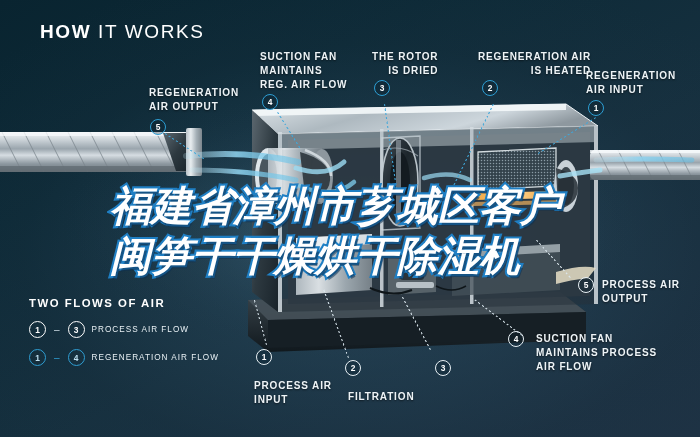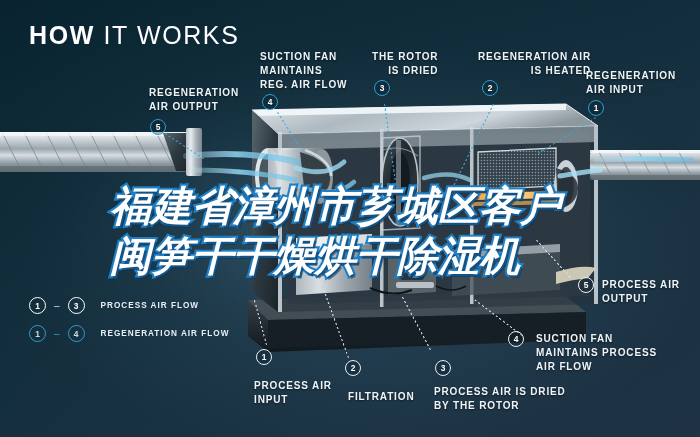--- a/index.html
+++ b/index.html
@@ -12,22 +12,22 @@
     position: relative;
     width: 700px; height: 437px;
     background:
       radial-gradient(ellipse 620px 380px at 52% 58%, rgba(52,86,108,0.55) 0%, rgba(30,52,68,0.18) 55%, rgba(0,0,0,0) 78%),
       linear-gradient(152deg, #092430 0%, #0d2a37 28%, #16303f 58%, #1e3244 100%);
     overflow: hidden;
   }
 
   
   #title {
-    position: absolute; left: 29px; top: 21px;
-    font-size: 25px; letter-spacing: 1.6px;
+    position: absolute; left: 40px; top: 21px;
+    font-size: 19px; letter-spacing: 1.6px;
     color: #ffffff; white-space: nowrap;
   }
   #title .b { font-weight: 700; }
   #title .l { font-weight: 300; }
 
   
   .label {
     position: absolute;
     color: #eef4f7;
     font-size: 10px;
@@ -73,22 +73,22 @@
     font-size: 11.4px; font-weight: 700; color: #ffffff;
     letter-spacing: 1.5px; margin-bottom: 12px; text-transform: uppercase;
   }
   .legend-row {
     display: flex; align-items: center; gap: 7px; margin-bottom: 11px;
   }
   .legend-row .dash {
     color: #cfdde5; font-size: 10px; font-weight: 400; margin: 0 1px;
   }
   .legend-row .lg-txt {
-    font-size: 8.2px; font-weight: 700; letter-spacing: 1.0px;
-    color: #e8f0f4; text-transform: uppercase; margin-left: 9px;
+    font-size: 8.2px; font-weight: 400; letter-spacing: 1.0px;
+    color: #e8f0f4; text-transform: uppercase; margin-left: 0;
   }
   .lgm {
     position: relative; width: 17px; height: 17px; border-radius: 50%;
     display: flex; align-items: center; justify-content: center;
     font-size: 8.4px; font-weight: 700; flex: 0 0 auto;
   }
   .lgm.white { border: 1.2px solid #ffffff; color: #ffffff; }
   .lgm.blue  { border: 1.3px solid #2f9ed3; color: #bfe0f1; }
   .legend-row.blue .dash { color: #2f9ed3; }
 
@@ -353,24 +353,23 @@
 AIR FLOW</div>
 
   <div class="marker white" style="left:256px; top:349px;">1</div>
   <div class="label" style="left:254px; top:379px;">PROCESS AIR
 INPUT</div>
 
   <div class="marker white" style="left:345px; top:360px;">2</div>
   <div class="label" style="left:348px; top:390px;">FILTRATION</div>
 
   <div class="marker white" style="left:435px; top:360px;">3</div>
-  <div class="label" style="left:434px; top:385px;">PROCESS AIR IS DRIED
-BY THE ROTOR</div>
 
   <div id="legend">
+    <h2>TWO FLOWS OF AIR</h2>
 
     <div class="legend-row">
       <span class="lgm white">1</span>
       <span class="dash">–</span>
       <span class="lgm white">3</span>
       <span class="lg-txt">PROCESS AIR FLOW</span>
     </div>
 
     <div class="legend-row blue">
       <span class="lgm blue">1</span>

